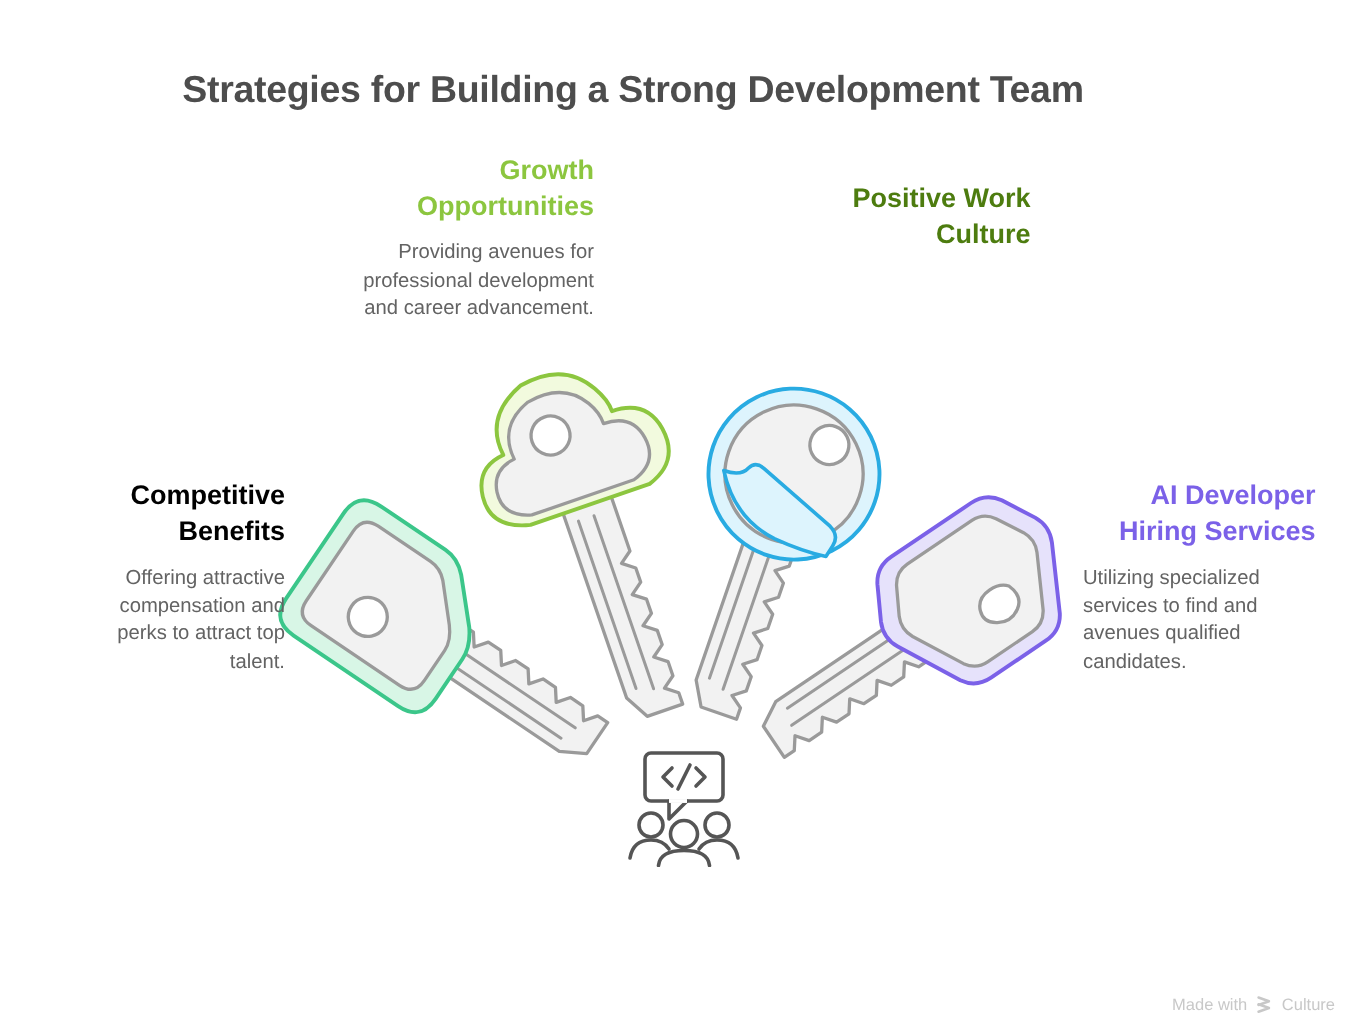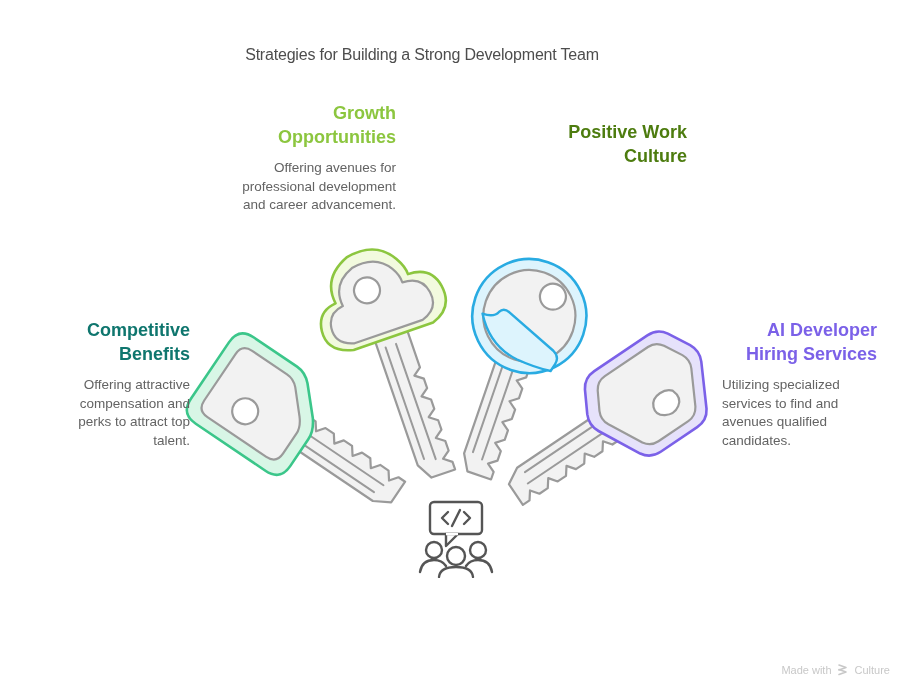--- a/index.html
+++ b/index.html
@@ -16,22 +16,22 @@
     color: #4a4a4a;
   }
 
   
   #title {
     position: absolute;
     left: 0;
     top: 46px;
     width: 844px;
     text-align: center;
-    font-size: 16px;
-    font-weight: normal;
+    font-size: 25px;
+    font-weight: bold;
     color: #4d4d4d;
     letter-spacing: -0.2px;
   }
 
   
   .label-block {
     position: absolute;
   }
   .label-heading {
     font-size: 18px;
@@ -192,29 +192,29 @@
              L -2 50 Q -10 54 -18 50 L -36 40 Q -44 35 -44 26
              L -44 -26 Q -44 -35 -36 -40 L -18 -50 Q -10 -54 -2 -50 Z" fill="#f2f2f2" stroke="#9a9a9a" stroke-width="2.2" stroke-linejoin="round"></path>
 
     <path d="M 6 -22 Q 17 -26 22 -18 Q 27 -10 22 -2 Q 17 6 9 3
              Q 1 0 1 -10 Q 1 -18 6 -22 Z" fill="#ffffff" stroke="#9a9a9a" stroke-width="2.2" stroke-linejoin="round"></path>
   </g>
 </svg>
 
 <div class="label-block align-right" id="label-growth">
   <p class="label-heading" style="color:#8cc63f">Growth Opportunities</p>
-  <p class="label-desc">Offering avenues for professional development and career advancement.</p>
+  <p class="label-desc">Providing avenues for professional development and career advancement.</p>
 </div>
 
 <div class="label-block align-left" id="label-culture">
   <p class="label-heading" style="color:#4d7c0f">Positive Work Culture</p>
 </div>
 
 <div class="label-block align-right" id="label-benefits">
-  <p class="label-heading" style="color:#0f766e">Competitive Benefits</p>
+  <p class="label-heading" style="color:#000000">Competitive Benefits</p>
   <p class="label-desc">Offering attractive compensation and perks to attract top talent.</p>
 </div>
 
 <div class="label-block align-left" id="label-hiring">
   <p class="label-heading" style="color:#7b61e8">AI Developer Hiring Services</p>
   <p class="label-desc">Utilizing specialized services to find and avenues qualified candidates.</p>
 </div>
 
 <div id="center-node">
   <svg width="100" height="78" viewBox="0 0 100 78">

